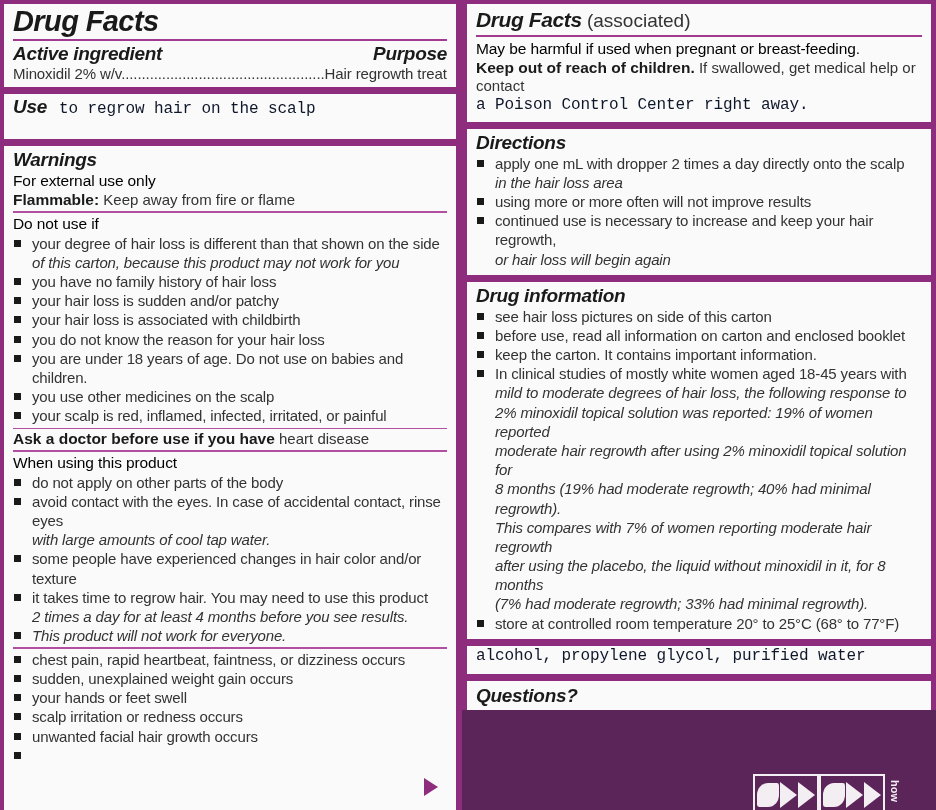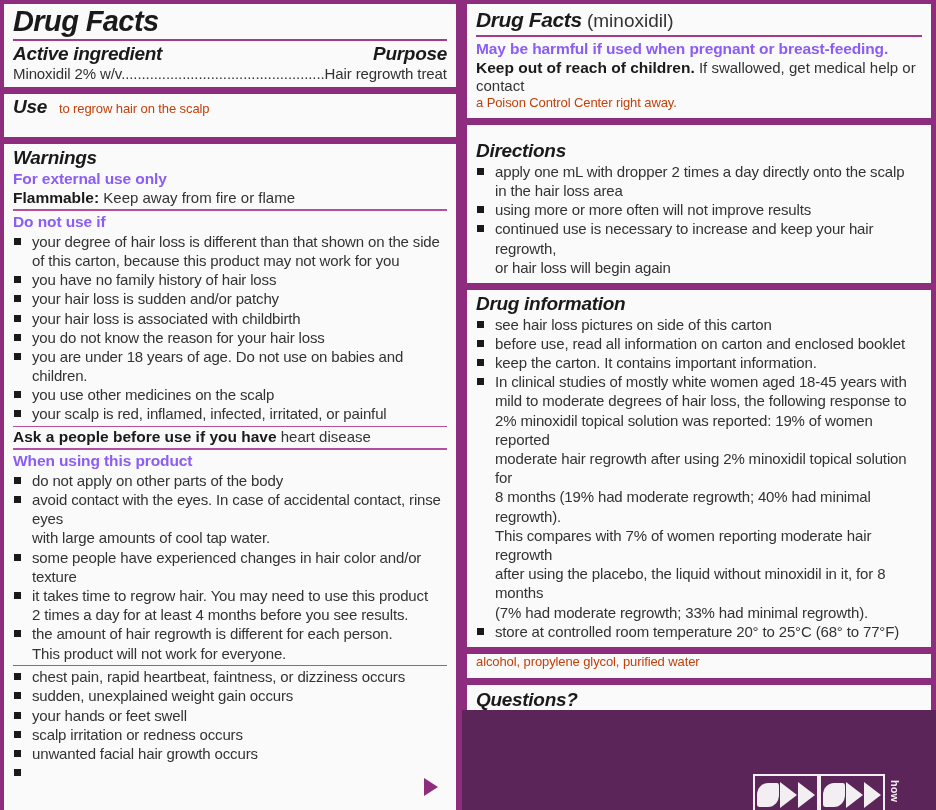--- a/index.html
+++ b/index.html
@@ -82,30 +82,31 @@
   .head-italic {
     font-size: 19px;
     font-weight: bold;
     font-style: italic;
     color: #1a1a1a;
     letter-spacing: -0.3px;
     line-height: 1.15;
   }
   .head-bold {
     font-size: 15.5px;
-    font-weight: bold;
-    color: #8b5cf6;
+    font-weight: normal;
+    color: #000000;
     letter-spacing: -0.1px;
     line-height: 1.3;
   }
   .body-txt {
-    font-size: 13px;
-    color: #c2410c;
+    font-size: 16px;
+    color: #0f172a;
     letter-spacing: -0.1px;
     line-height: 1.3;
+    font-family: Liberation Mono, monospace;
   }
   .row-split {
     display: flex;
     justify-content: space-between;
     align-items: baseline;
   }
   .dots-line {
     font-size: 15px;
     color: #333;
     letter-spacing: -0.1px;
@@ -133,21 +134,21 @@
     letter-spacing: -0.15px;
     line-height: 1.28;
     margin-bottom: 0px;
   }
   ul.blist > li .sq {
     position: absolute;
     left: 1px; top: 6px;
     width: 7px; height: 7px;
     background: #1a1a1a;
   }
-  ul.blist > li.nobullet { padding-left: 19px; }
+  ul.blist > li.nobullet { padding-left: 19px; font-style: italic; }
 
   
   .use-row { display: flex; align-items: baseline; gap: 12px; padding: 2px 0 19px 0; }
 
   
   .arrow-tri {
     position: absolute;
     right: 18px; bottom: 14px;
     width: 0; height: 0;
     border-top: 9px solid transparent;
@@ -244,32 +245,32 @@
         <li><span class="sq"></span><span>you have no family history of hair loss</span></li>
         <li><span class="sq"></span><span>your hair loss is sudden and/or patchy</span></li>
         <li><span class="sq"></span><span>your hair loss is associated with childbirth</span></li>
         <li><span class="sq"></span><span>you do not know the reason for your hair loss</span></li>
         <li><span class="sq"></span><span>you are under 18 years of age. Do not use on babies and children.</span></li>
         <li><span class="sq"></span><span>you use other medicines on the scalp</span></li>
         <li><span class="sq"></span><span>your scalp is red, inflamed, infected, irritated, or painful</span></li>
       </ul>
       <div class="rule-thin"></div>
 
-      <div><span class="inline-head">Ask a people before use if you have</span><span class="inline-body"> heart disease</span></div>
+      <div><span class="inline-head">Ask a doctor before use if you have</span><span class="inline-body"> heart disease</span></div>
       <div class="rule-thin"></div>
 
       <div class="head-bold">When using this product</div>
       <ul class="blist">
         <li><span class="sq"></span><span>do not apply on other parts of the body</span></li>
         <li><span class="sq"></span><span>avoid contact with the eyes. In case of accidental contact, rinse eyes</span></li>
         <li class="nobullet"><span>with large amounts of cool tap water.</span></li>
         <li><span class="sq"></span><span>some people have experienced changes in hair color and/or texture</span></li>
         <li><span class="sq"></span><span>it takes time to regrow hair. You may need to use this product</span></li>
         <li class="nobullet"><span>2 times a day for at least 4 months before you see results.</span></li>
-        <li><span class="sq"></span><span>the amount of hair regrowth is different for each person.</span></li>
+        <li><span class="sq"></span></li>
         <li class="nobullet"><span>This product will not work for everyone.</span></li>
       </ul>
       <div class="rule-thin"></div>
 
       <ul class="blist">
         <li><span class="sq"></span><span>chest pain, rapid heartbeat, faintness, or dizziness occurs</span></li>
         <li><span class="sq"></span><span>sudden, unexplained weight gain occurs</span></li>
         <li><span class="sq"></span><span>your hands or feet swell</span></li>
         <li><span class="sq"></span><span>scalp irritation or redness occurs</span></li>
         <li><span class="sq"></span><span>unwanted facial hair growth occurs</span></li>
@@ -277,32 +278,32 @@
       </ul>
     </div>
 
     <div class="arrow-tri"></div>
   </div>
 
   <div class="right-wrap">
     <div class="col col-right">
 
       <div class="section">
-        <div class="title-cont"><span>Drug Facts</span><span class="cont"> (minoxidil)</span></div>
+        <div class="title-cont"><span>Drug Facts</span><span class="cont"> (associated)</span></div>
         <div class="rule"></div>
         <div class="head-bold">May be harmful if used when pregnant or breast-feeding.</div>
         <div><span class="inline-head">Keep out of reach of children.</span><span class="inline-body"> If swallowed, get medical help or contact</span></div>
         <div class="body-txt">a Poison Control Center right away.</div>
         <div style="height:6px"></div>
       </div>
 
       <div class="bar"></div>
 
       <div class="section">
-        <div class="head-italic" style="padding-top:15px">Directions</div>
+        <div class="head-italic" style="padding-top:3px">Directions</div>
         <ul class="blist">
           <li><span class="sq"></span><span>apply one mL with dropper 2 times a day directly onto the scalp</span></li>
           <li class="nobullet"><span>in the hair loss area</span></li>
           <li><span class="sq"></span><span>using more or more often will not improve results</span></li>
           <li><span class="sq"></span><span>continued use is necessary to increase and keep your hair regrowth,</span></li>
           <li class="nobullet"><span>or hair loss will begin again</span></li>
         </ul>
         <div style="height:6px"></div>
       </div>
 

